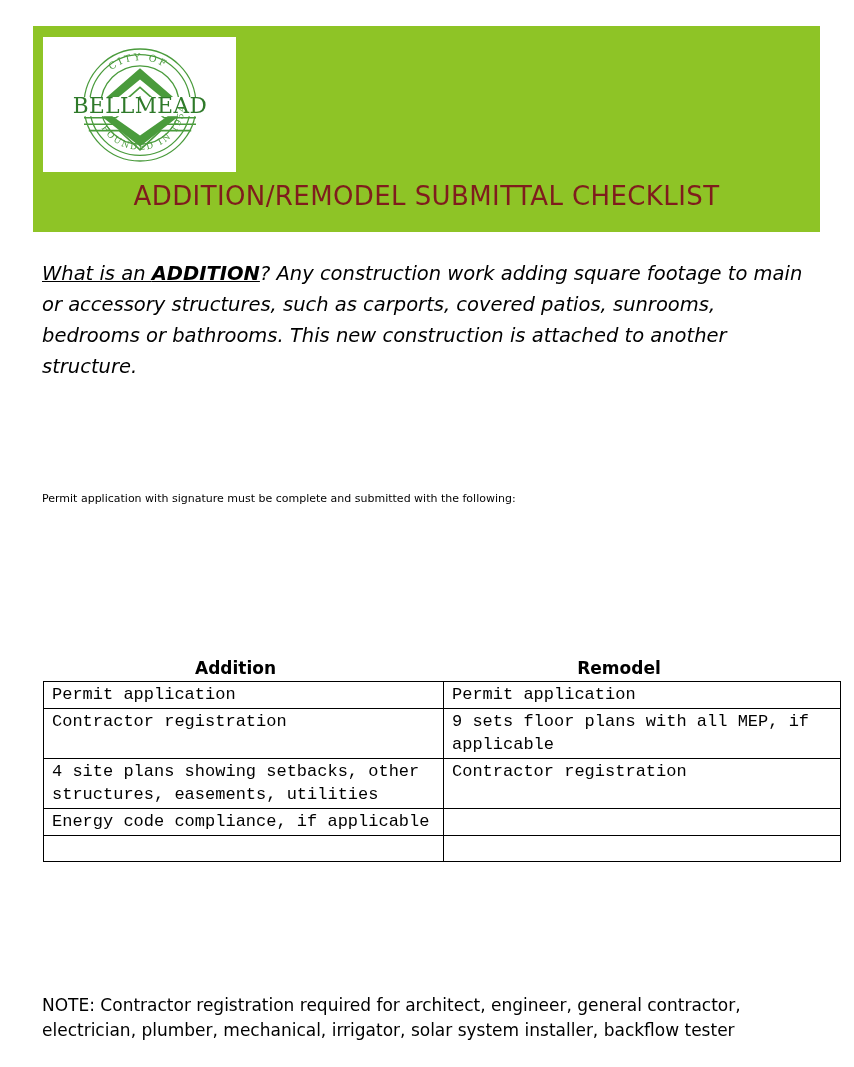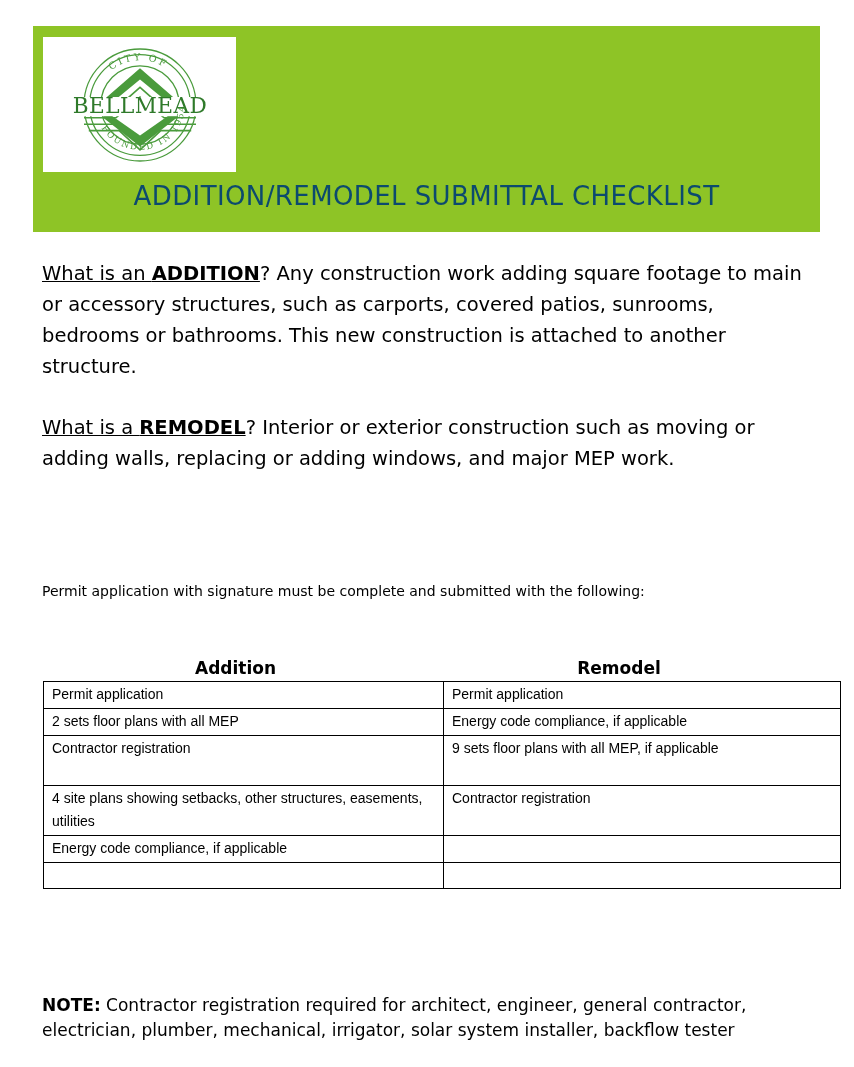--- a/index.html
+++ b/index.html
@@ -41,54 +41,55 @@
     display: block;
     width: 160px;
     height: 128px;
   }
   .header-title {
     position: absolute;
     left: 0;
     top: 155px;
     width: 787px;
     text-align: center;
-    color: #0c4a6e;
+    color: #7f1d1d;
     font-family: "DejaVu Sans", sans-serif;
     font-size: 26px;
     font-weight: 400;
     letter-spacing: 0.4px;
     white-space: nowrap;
   }
 
   
   .doc-body {
     position: absolute;
     left: 42px;
     top: 258px;
     width: 772px;
   }
   .para-italic {
     font-family: "DejaVu Sans", sans-serif;
+    font-style: italic;
     font-size: 19.5px;
     line-height: 31px;
     margin: 0 0 30px 0;
     text-align: left;
   }
   .para-italic .lead {
     text-decoration: underline;
   }
   .para-italic .lead b {
     font-weight: bold;
   }
   .spacer-block {
     height: 74px;
   }
   .para-plain {
     font-family: "DejaVu Sans", sans-serif;
-    font-size: 14px;
+    font-size: 11px;
     line-height: 26px;
     margin: 0;
     width: 700px;
   }
 
   
   .table-wrap {
     position: absolute;
     left: 43px;
     top: 658px;
@@ -107,42 +108,42 @@
   .col-heads .ch-a { width: 385px; }
   .col-heads .ch-b { width: 382px; }
 
   table.checklist {
     border-collapse: collapse;
     width: 767px;
     table-layout: fixed;
   }
   table.checklist td {
     border: 1px solid #000000;
-    font-size: 14px;
+    font-size: 17px;
     line-height: 23px;
     padding: 1px 6px 2px 8px;
     vertical-align: top;
-    font-family: Liberation Sans, sans-serif;
+    font-family: Liberation Mono, monospace;
   }
   table.checklist td.c1 { width: 385px; }
   table.checklist td.c2 { width: 382px; }
   td.h-1 { height: 22px; }
   td.h-2 { height: 46px; }
 
   
   .note {
     position: absolute;
     left: 42px;
     top: 993px;
     width: 780px;
     font-size: 17px;
     line-height: 25px;
     font-family: "DejaVu Sans", sans-serif;
   }
-  .note b { font-weight: bold; text-align: center; }
+  .note b { font-weight: normal; text-align: center; }
 </style>
 </head>
 <body>
 
 <div class="header-band">
 
   <div class="logo-box">
     <svg class="logo-svg" viewBox="0 0 200 160">
       <g fill="none" stroke="#4a9b3c" stroke-width="1.6">
         <circle cx="100" cy="80" r="70"></circle>
@@ -184,46 +185,39 @@
 
   <div class="header-title">ADDITION/REMODEL SUBMITTAL CHECKLIST</div>
 </div>
 
 <div class="doc-body">
 
   <p class="para-italic">
     <span class="lead"><span>What is an </span><b>ADDITION</b></span><span>? Any construction work adding square footage to main or accessory structures, such as carports, covered patios, sunrooms, bedrooms or bathrooms. This new construction is attached to another structure.</span>
   </p>
 
-  <p class="para-italic">
-    <span class="lead"><span>What is a </span><b>REMODEL</b></span><span>? Interior or exterior construction such as moving or adding walls, replacing or adding windows, and major MEP work.</span>
-  </p>
 
   <div class="spacer-block"></div>
 
   <p class="para-plain">Permit application with signature must be complete and submitted with the following:</p>
 </div>
 
 <div class="table-wrap">
   <div class="col-heads">
     <div class="ch ch-a">Addition</div>
     <div class="ch ch-b">Remodel</div>
   </div>
 
   <table class="checklist">
     <tbody>
       <tr>
         <td class="c1 h-1">Permit application</td>
         <td class="c2 h-1">Permit application</td>
       </tr>
       <tr>
-        <td class="c1 h-1">2 sets floor plans with all MEP</td>
-        <td class="c2 h-1">Energy code compliance, if applicable</td>
-      </tr>
-      <tr>
         <td class="c1 h-2">Contractor registration</td>
         <td class="c2 h-2">9 sets floor plans with all MEP, if applicable</td>
       </tr>
       <tr>
         <td class="c1 h-2">4 site plans showing setbacks, other structures, easements, utilities</td>
         <td class="c2 h-2">Contractor registration</td>
       </tr>
       <tr>
         <td class="c1 h-1">Energy code compliance, if applicable</td>
         <td class="c2 h-1"></td>

